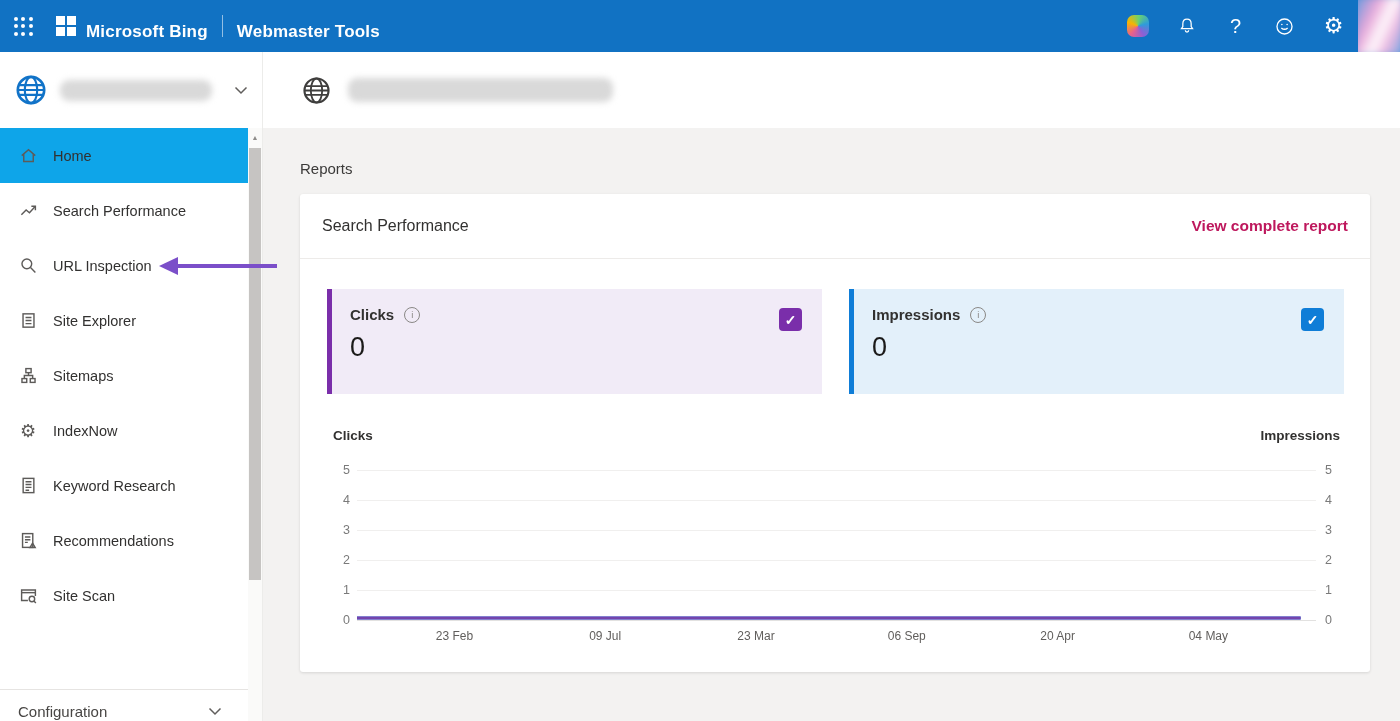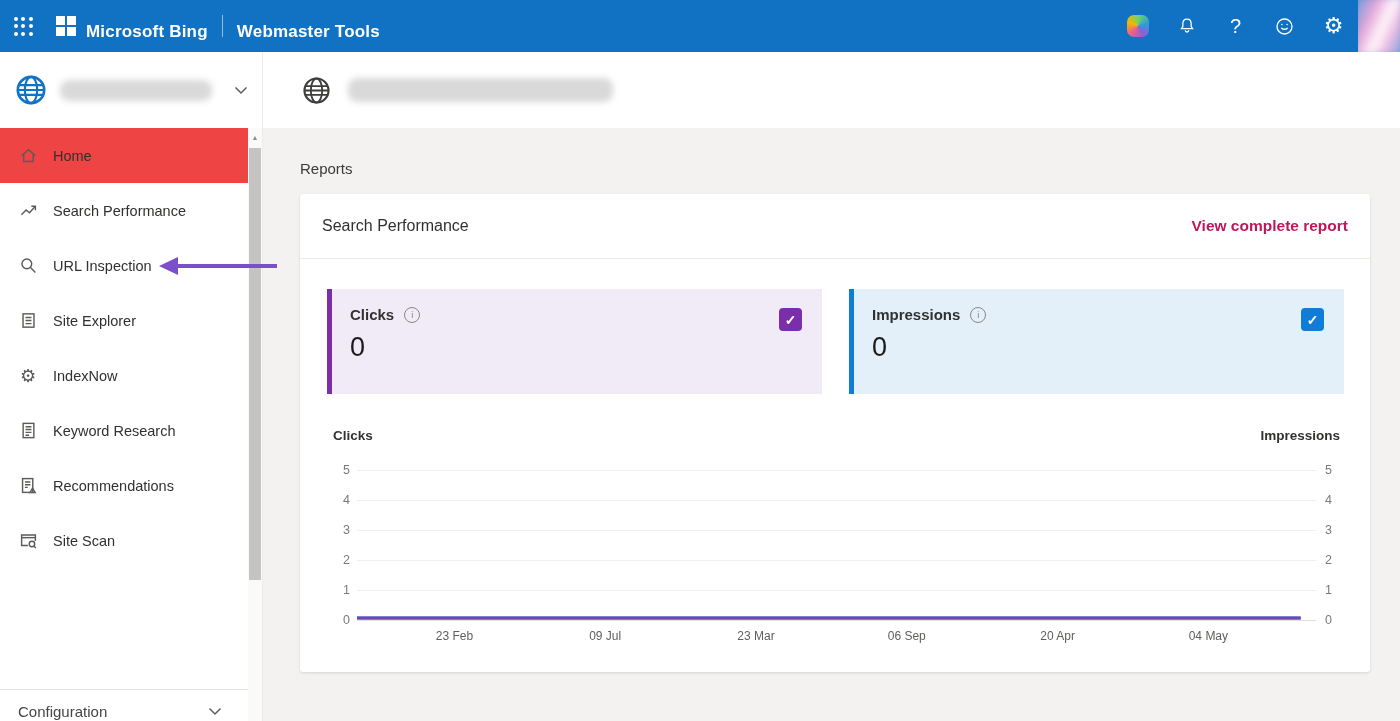--- a/index.html
+++ b/index.html
@@ -24,21 +24,21 @@
   .avatar-blur{position:absolute;left:-6px;top:-6px;width:54px;height:64px;filter:blur(5px);
     background:linear-gradient(115deg,#5f9be0 5%,#e9a6d8 35%,#ffffff 55%,#f0b9e0 70%,#6fa6e4 95%);}
   
   .sidebar{position:absolute;top:52px;left:0;width:262px;bottom:0;background:#fff;border-right:1px solid #ececea;z-index:10;}
   .site-selector{height:76px;display:flex;align-items:center;padding:0 14px 0 14px;cursor:pointer;}
   .redacted{background:#d9d9d9;border-radius:9px;filter:blur(3px);}
   .selector-redacted{width:152px;height:21px;margin-left:12px;}
   .selector-chevron{margin-left:auto;}
   .nav{position:absolute;top:76px;left:0;right:0;}
   .nav-item{height:55px;display:flex;align-items:center;padding:0 18px;font-size:14.5px;color:#323130;cursor:pointer;}
-  .nav-item.active{background:#ef4444;}
+  .nav-item.active{background:#0ea5e9;}
   .nav-icon{width:20px;height:20px;margin-right:15px;display:flex;align-items:center;justify-content:center;color:#5d5b59;flex:none;}
   .nav-icon svg{stroke:#5d5b59;fill:none;stroke-width:1.2;}
   .nav-icon .glyph{font-size:18px;line-height:1;color:#5d5b59;}
   .config-row{position:absolute;bottom:-11px;height:42px;left:0;right:0;border-top:1px solid #e6e4e2;display:flex;align-items:center;padding:0 18px;font-size:15px;color:#484644;background:#fff;cursor:pointer;}
   .config-chevron{margin-left:auto;margin-right:22px;}
   
   .scrollbar{position:absolute;top:76px;right:0;width:14px;bottom:0;background:#fafaf9;z-index:15;}
   .scroll-up{height:18px;display:flex;align-items:center;justify-content:center;color:#8e8c8a;font-size:7px;}
   .scroll-thumb{position:absolute;top:20px;left:1px;width:12px;height:432px;background:#c6c4c2;}
   
@@ -174,20 +174,31 @@
       <span class="nav-label">URL Inspection</span>
     </div>
     <div class="nav-item">
       <span class="nav-icon">
         <svg width="19" height="19" viewBox="0 0 16 16">
             <rect x="3.4" y="2.4" width="9.2" height="11.2"></rect>
             <path d="M5.5 5.4 H10.5 M5.5 8 H10.5 M5.5 10.6 H10.5"></path>
           </svg>
       </span>
       <span class="nav-label">Site Explorer</span>
+    </div>
+    <div class="nav-item">
+      <span class="nav-icon">
+        <svg width="19" height="19" viewBox="0 0 16 16">
+            <rect x="5.8" y="2.2" width="4.4" height="3.4"></rect>
+            <path d="M8 5.6 V8 M4.5 10.6 V8 H11.5 V10.6"></path>
+            <rect x="2.5" y="10.6" width="4" height="3.2"></rect>
+            <rect x="9.5" y="10.6" width="4" height="3.2"></rect>
+          </svg>
+      </span>
+      <span class="nav-label">Sitemaps</span>
     </div>
     <div class="nav-item">
       <span class="nav-icon">
           <span class="glyph">⚙</span>
         </span>
       <span class="nav-label">IndexNow</span>
     </div>
     <div class="nav-item">
       <span class="nav-icon">
         <svg width="19" height="19" viewBox="0 0 16 16">

